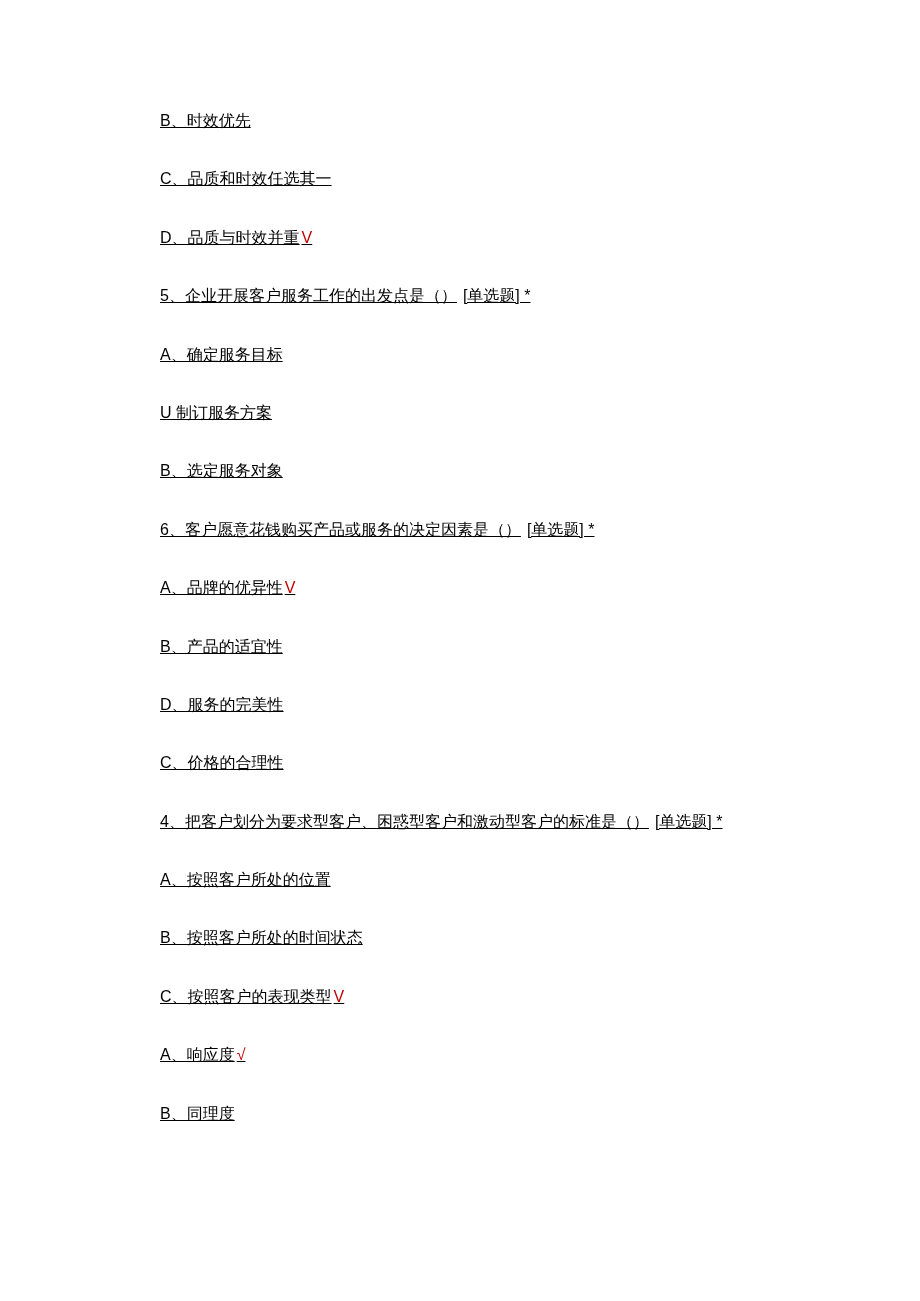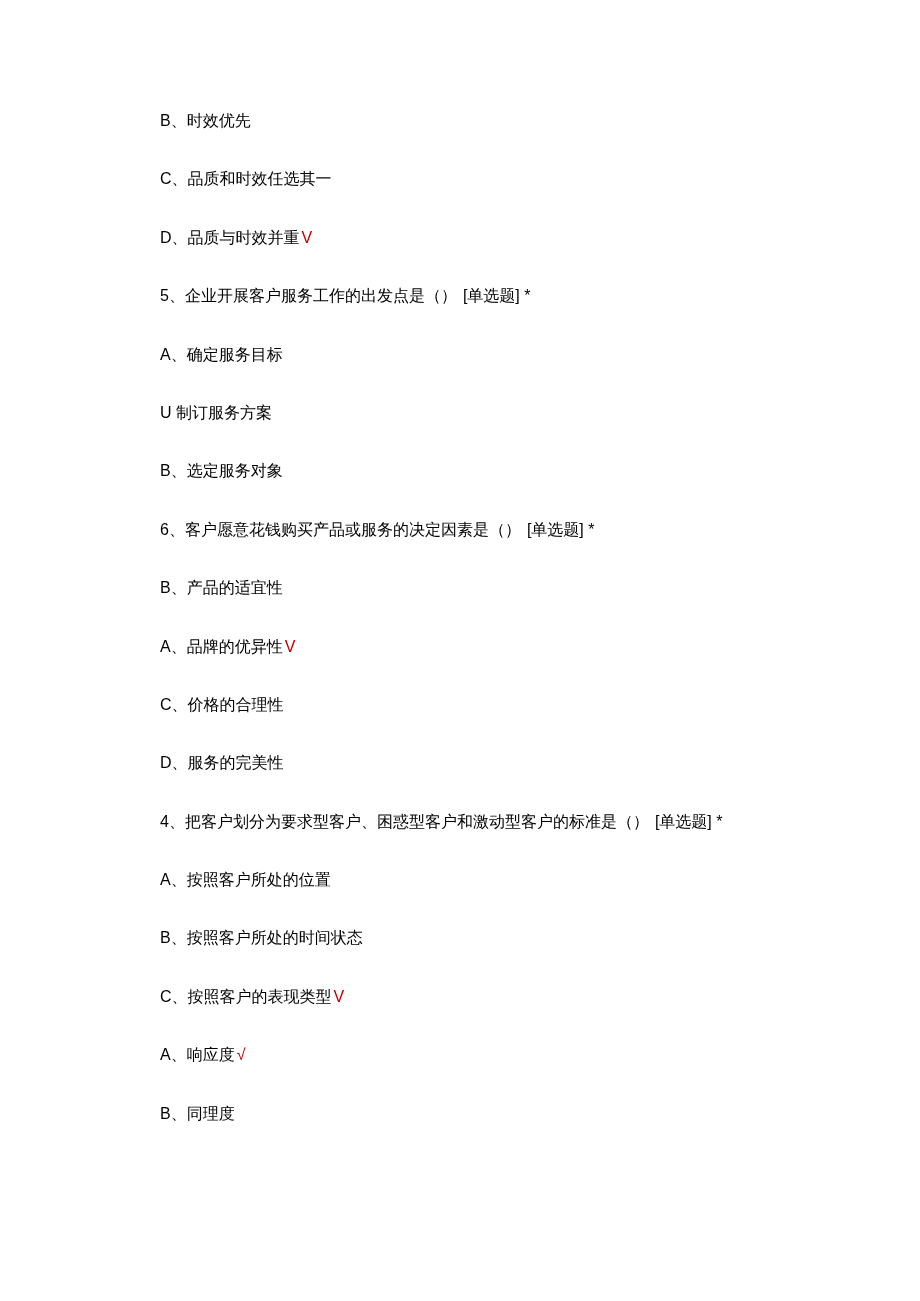--- a/index.html
+++ b/index.html
@@ -11,20 +11,21 @@
   .page {
     padding: 110px 0 80px 160px;
     width: 640px;
     font-family: "Microsoft YaHei", "PingFang SC", sans-serif;
     font-size: 16px;
     line-height: 1.4;
     color: #000;
   }
   .line {
     margin-bottom: 36px;
+    text-decoration: underline;
   }
   .mark {
     color: #c00000;
     margin-left: 2px;
   }
   .tag {
     margin-left: 6px;
   }
 </style>
 </head>
@@ -35,24 +36,24 @@
   <div class="line"><span>B、时效优先</span></div>
   <div class="line"><span>C、品质和时效任选其一</span></div>
   <div class="line"><span>D、品质与时效并重</span><span class="mark">V</span></div>
 
   <div class="line"><span>5、企业开展客户服务工作的出发点是（）</span><span class="tag">[单选题]  *</span></div>
   <div class="line"><span>A、确定服务目标</span></div>
   <div class="line"><span>U 制订服务方案</span></div>
   <div class="line"><span>B、选定服务对象</span></div>
 
   <div class="line"><span>6、客户愿意花钱购买产品或服务的决定因素是（）</span><span class="tag">[单选题]  *</span></div>
+  <div class="line"><span>A、品牌的优异性</span><span class="mark">V</span></div>
   <div class="line"><span>B、产品的适宜性</span></div>
-  <div class="line"><span>A、品牌的优异性</span><span class="mark">V</span></div>
+  <div class="line"><span>D、服务的完美性</span></div>
   <div class="line"><span>C、价格的合理性</span></div>
-  <div class="line"><span>D、服务的完美性</span></div>
 
   <div class="line"><span>4、把客户划分为要求型客户、困惑型客户和激动型客户的标准是（）</span><span class="tag">[单选题]  *</span></div>
   <div class="line"><span>A、按照客户所处的位置</span></div>
   <div class="line"><span>B、按照客户所处的时间状态</span></div>
   <div class="line"><span>C、按照客户的表现类型</span><span class="mark">V</span></div>
 
   <div class="line"><span>A、响应度</span><span class="mark">√</span></div>
   <div class="line"><span>B、同理度</span></div>
 
 </div>

